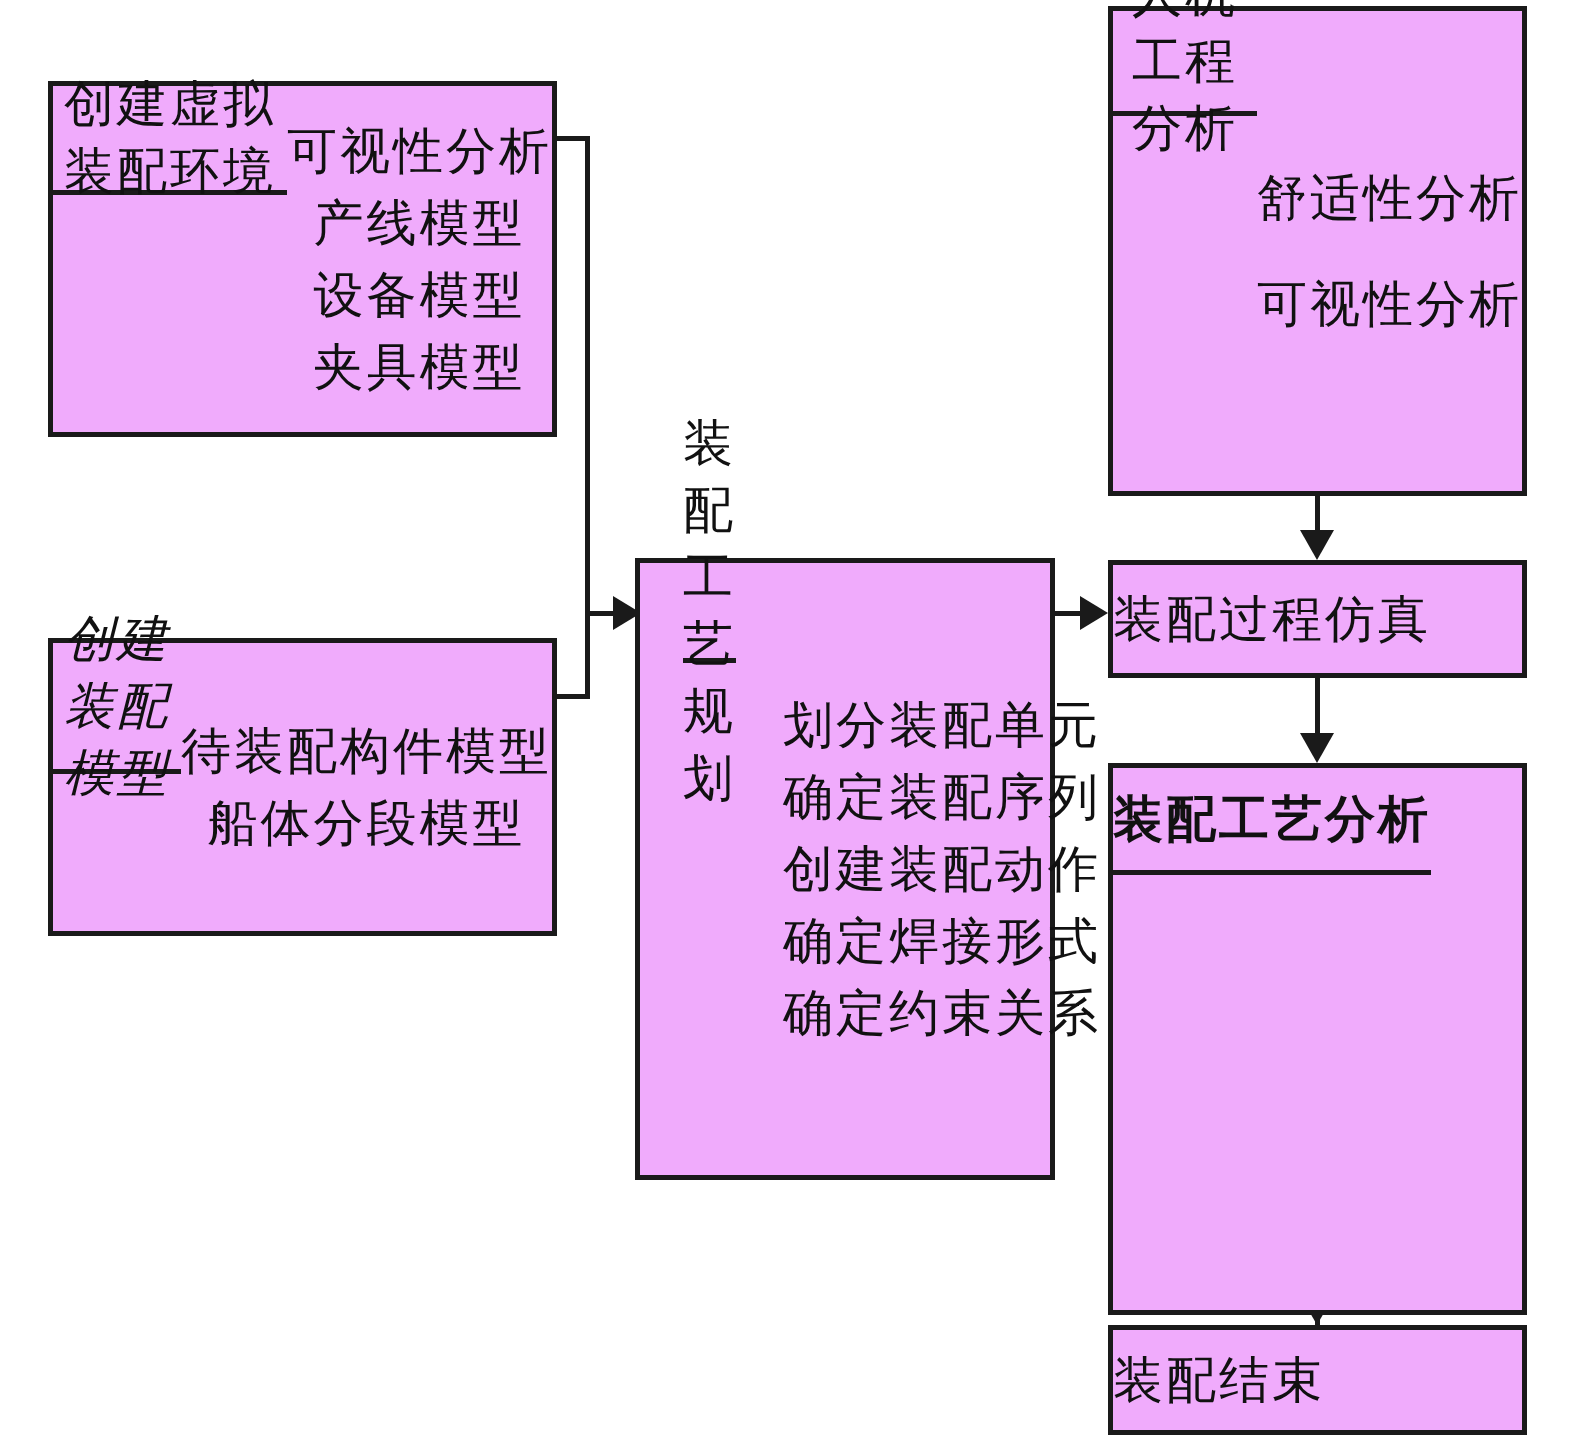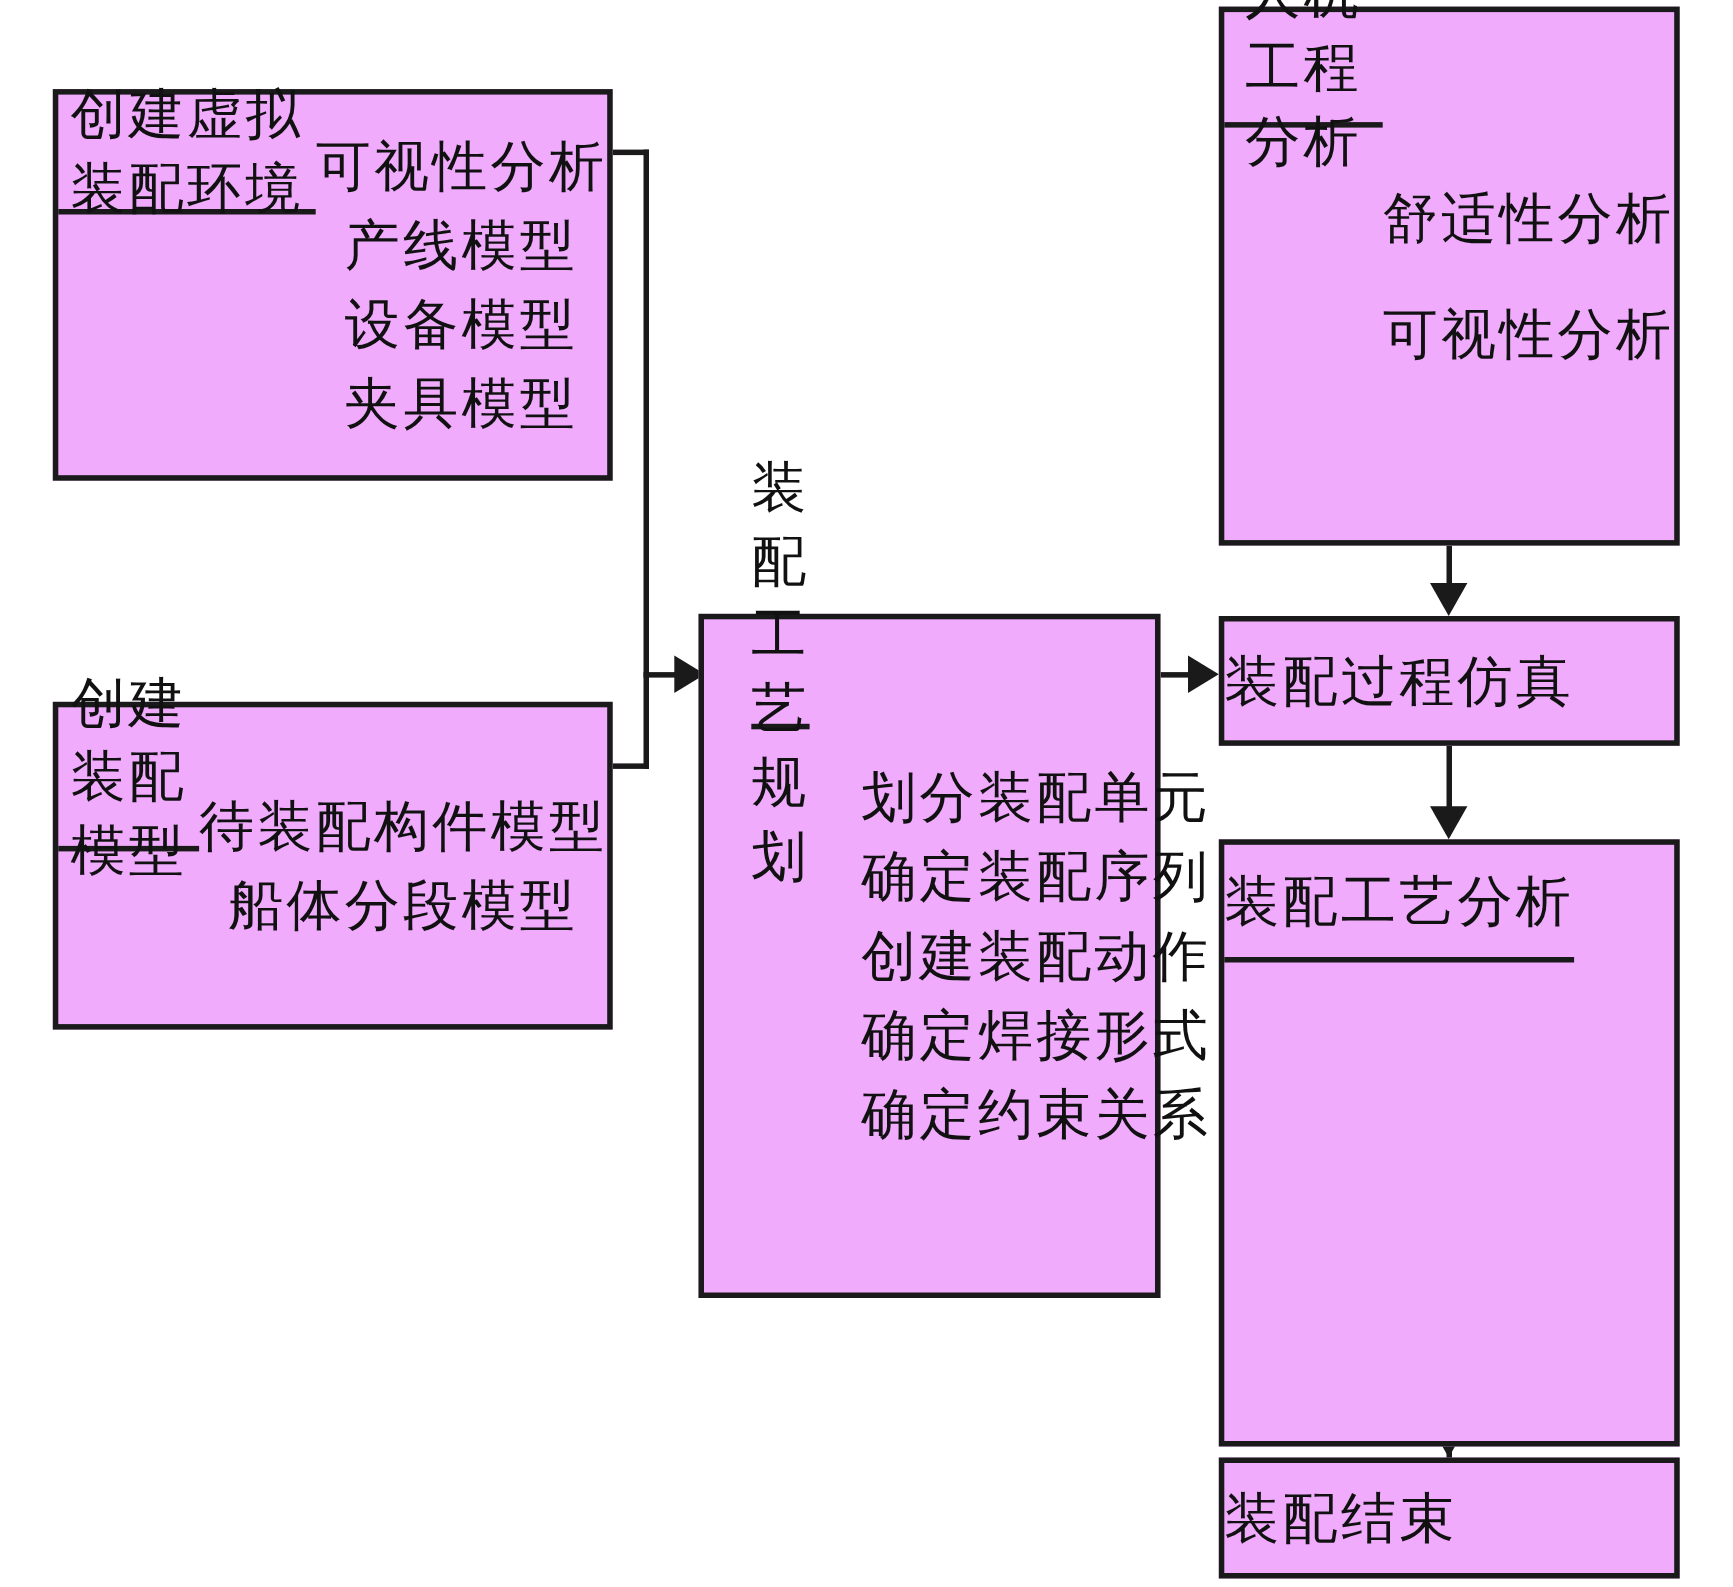--- a/index.html
+++ b/index.html
@@ -54,35 +54,35 @@
     white-space: nowrap;
     color: #111111;
   }
 
   
   #box-virtual-env      { left: 48px;   top: 81px;   width: 509px; height: 356px; }
   #box-virtual-env .box-header { height: 109px; font-size: 50px; }
   #box-virtual-env .item       { font-size: 50px; line-height: 1.44; }
 
   #box-assembly-model   { left: 48px;   top: 638px;  width: 509px; height: 298px; }
-  #box-assembly-model .box-header { height: 131px; font-size: 50px; }
+  #box-assembly-model .box-header { height: 131px; font-size: 50px; font-style: italic; }
   #box-assembly-model .item       { font-size: 50px; line-height: 1.44; }
 
   #box-process-planning { left: 635px;  top: 558px;  width: 420px; height: 622px; padding-left: 43px; }
   #box-process-planning .box-header { height: 100px; font-size: 50px; }
   #box-process-planning .item       { font-size: 50px; line-height: 1.44; margin-left: 47px; }
 
   #box-ergonomics       { left: 1108px; top: 6px;    width: 419px; height: 490px; }
   #box-ergonomics .box-header { height: 105px; font-size: 50px; }
   #box-ergonomics .item       { font-size: 50px; line-height: 2.13; }
 
   #box-process-sim      { left: 1108px; top: 560px;  width: 419px; height: 118px; }
   #box-process-sim .box-header { height: 100%; font-size: 50px; }
 
-  #box-process-analysis { left: 1108px; top: 763px;  width: 419px; height: 552px; }
+  #box-process-analysis { left: 1108px; top: 763px;  width: 419px; height: 552px; font-weight: bold; }
   #box-process-analysis .box-header { height: 107px; font-size: 50px; }
   #box-process-analysis .item       { font-size: 50px; line-height: 2.13; }
 
   #box-assembly-end     { left: 1108px; top: 1325px; width: 419px; height: 110px; }
   #box-assembly-end .box-header { height: 100%; font-size: 50px; }
 
   
   .conn {
     position: absolute;
     background: #1a1a1a;

